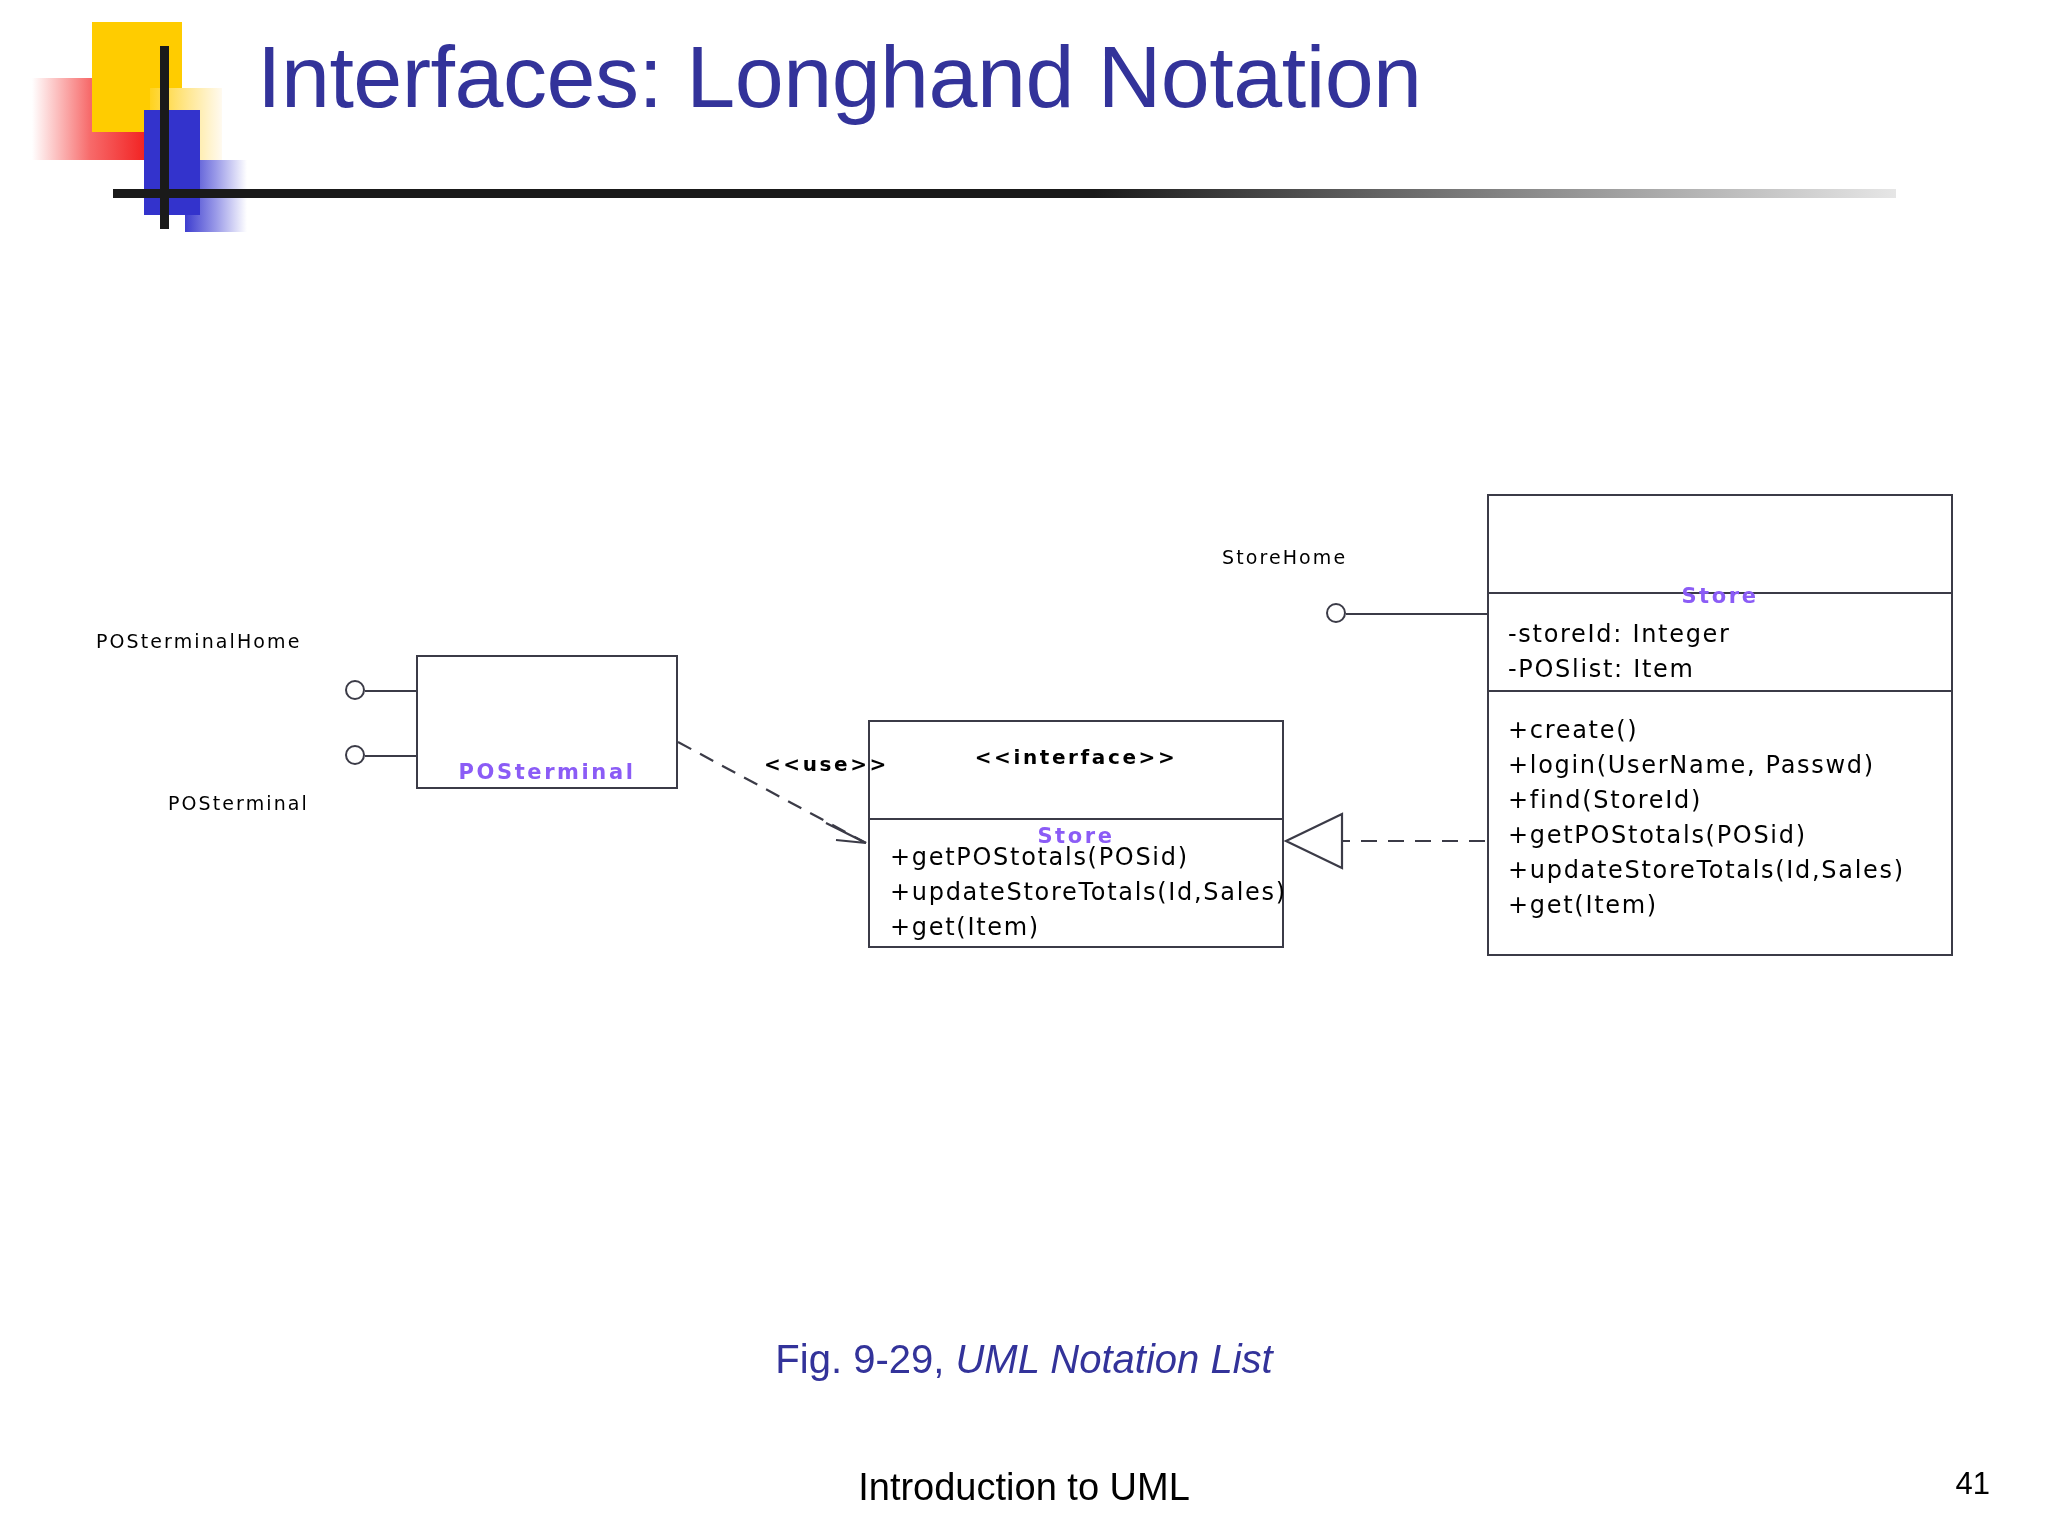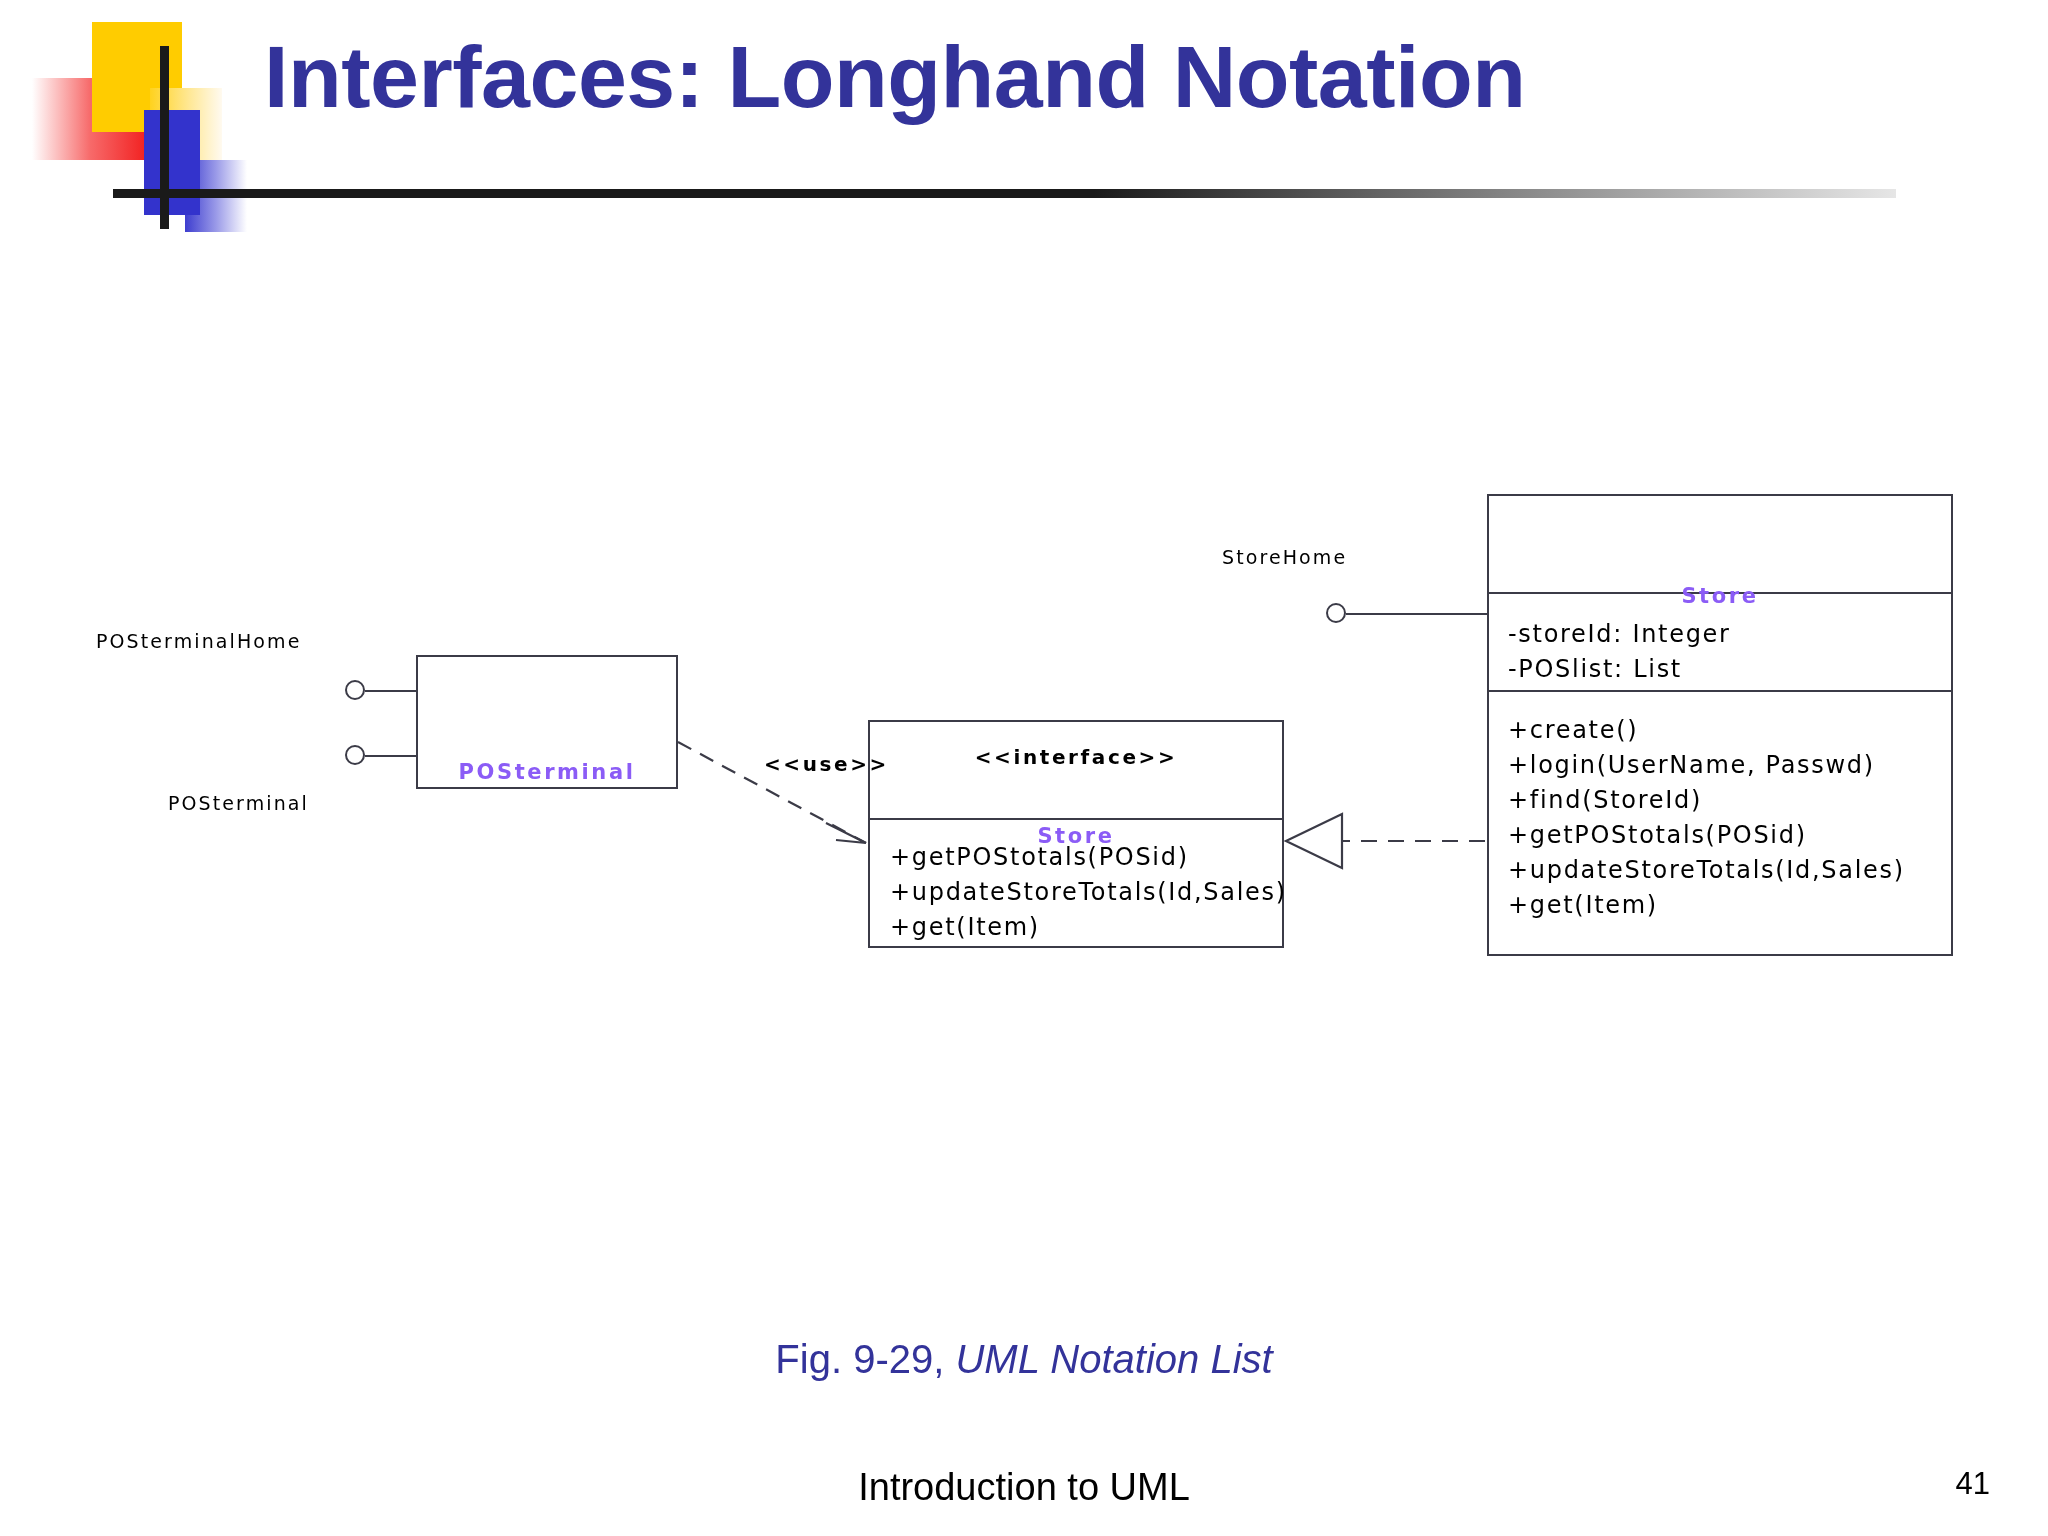--- a/index.html
+++ b/index.html
@@ -57,24 +57,24 @@
   .logo-hbar {
     position: absolute;
     left: 113px; top: 189px;
     width: 1783px; height: 9px;
     background: linear-gradient(to right, #1a1a1a 0%, #1a1a1a 55%, #8d8d8d 80%, #e6e6e6 100%);
   }
 
   
   .slide-title {
     position: absolute;
-    left: 264px;
+    left: 257px;
     top: 26px;
     font-size: 88px;
-    font-weight: bold;
+    font-weight: normal;
     color: #33339a;
     letter-spacing: -0.5px;
     white-space: nowrap;
   }
 
   
   .uml-box {
     position: absolute;
     border: 2px solid #3b3b47;
     background: #ffffff;
@@ -216,21 +216,21 @@
   <div class="uml-member" style="left:890px; top:878px;">+updateStoreTotals(Id,Sales)</div>
   <div class="uml-member" style="left:890px; top:913px;">+get(Item)</div>
 
   <div class="uml-box" style="left:1487px; top:494px; width:466px; height:462px;"></div>
   <div class="uml-div" style="left:1487px; top:592px; width:466px;"></div>
   <div class="uml-div" style="left:1487px; top:690px; width:466px;"></div>
 
   <div class="uml-name" style="left:1487px; top:536px; width:466px;">Store</div>
 
   <div class="uml-member" style="left:1508px; top:620px;">-storeId: Integer</div>
-  <div class="uml-member" style="left:1508px; top:655px;">-POSlist: List</div>
+  <div class="uml-member" style="left:1508px; top:655px;">-POSlist: Item</div>
 
   <div class="uml-member" style="left:1508px; top:716px;">+create()</div>
   <div class="uml-member" style="left:1508px; top:751px;">+login(UserName, Passwd)</div>
   <div class="uml-member" style="left:1508px; top:786px;">+find(StoreId)</div>
   <div class="uml-member" style="left:1508px; top:821px;">+getPOStotals(POSid)</div>
   <div class="uml-member" style="left:1508px; top:856px;">+updateStoreTotals(Id,Sales)</div>
   <div class="uml-member" style="left:1508px; top:891px;">+get(Item)</div>
 
   <svg class="overlay" viewBox="0 0 2048 1536">
 

